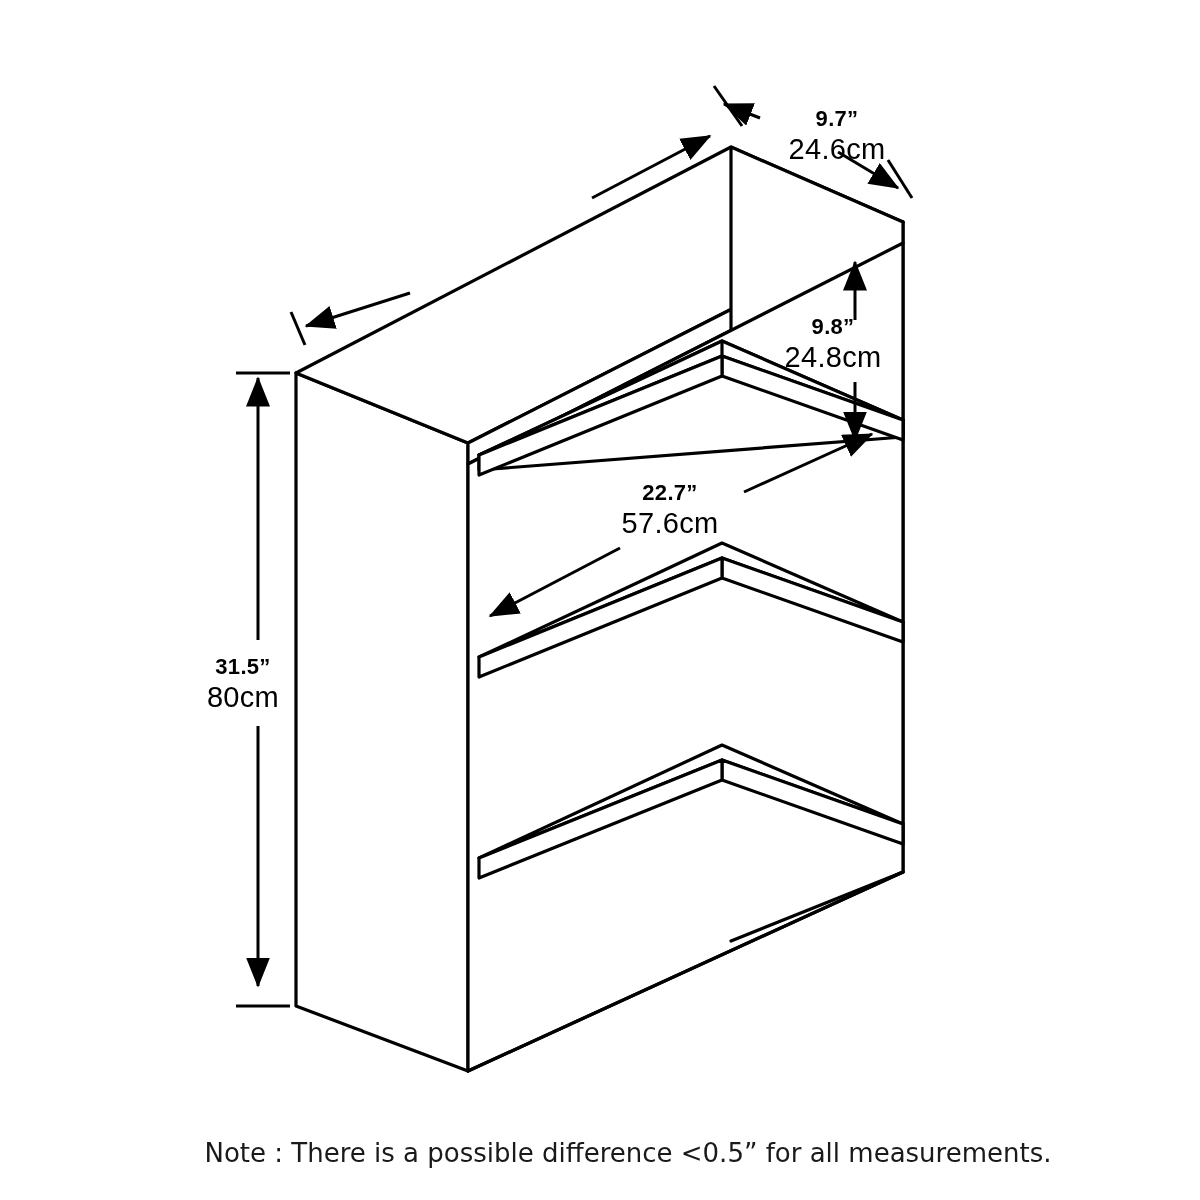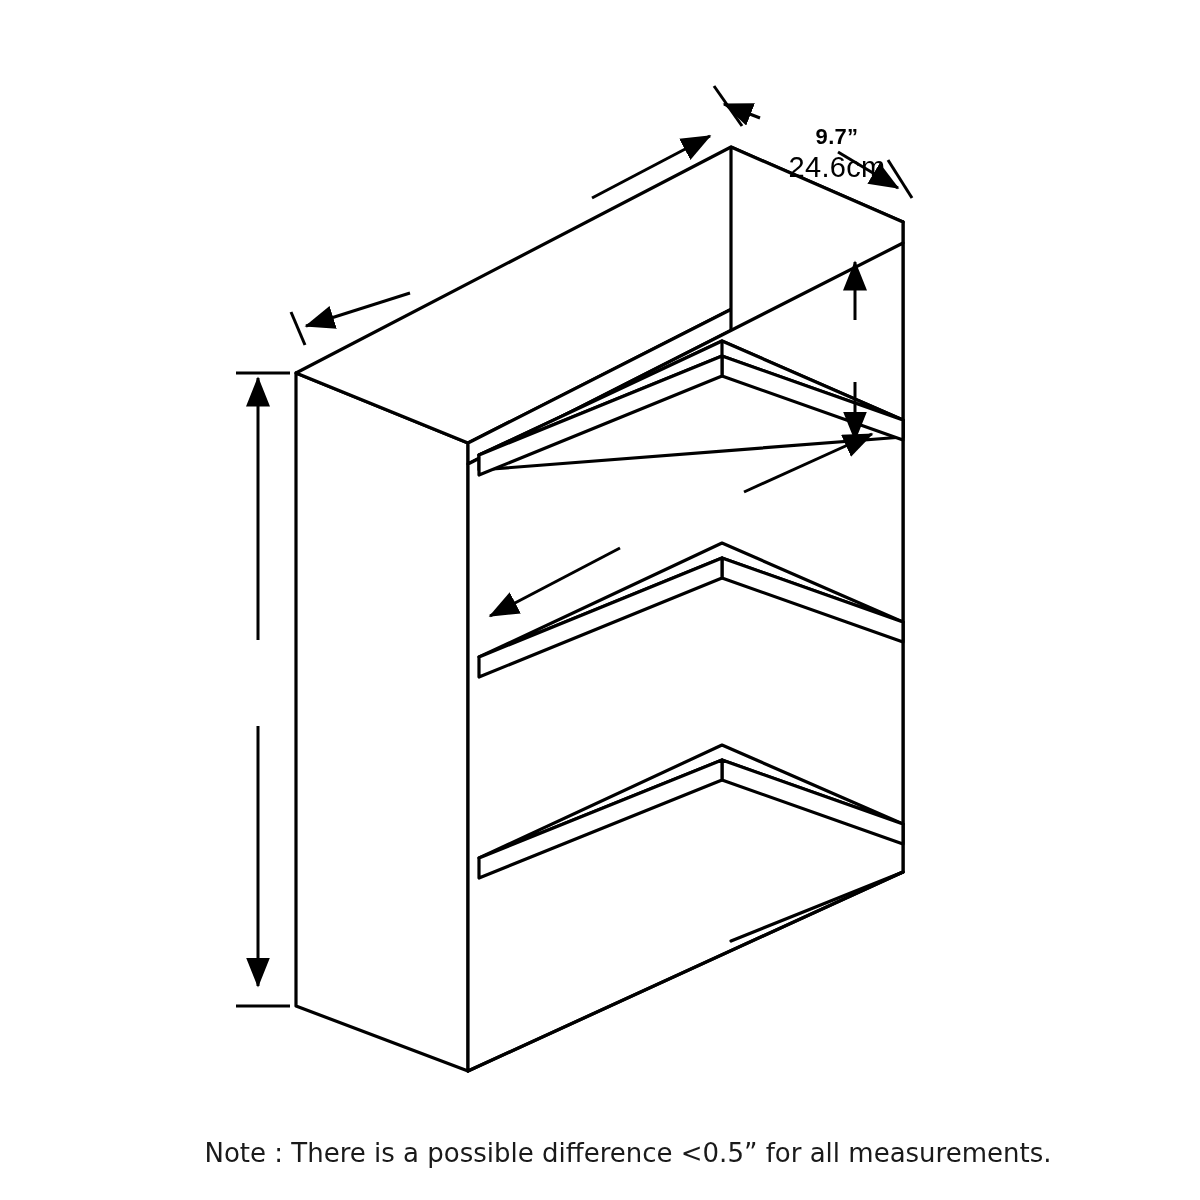--- a/index.html
+++ b/index.html
@@ -25,21 +25,20 @@
   svg.diagram-svg {
     display: block;
     width: 1200px;
     height: 1200px;
   }
   .dim-label {
     position: absolute;
     text-align: center;
     line-height: 1.18;
     white-space: nowrap;
-    margin-top: 18px;
   }
   .dim-label .imperial {
     font-weight: bold;
     font-size: 22px;
     letter-spacing: 0.3px;
   }
   .dim-label .metric {
     font-weight: normal;
     font-size: 29px;
     letter-spacing: 0.3px;
@@ -138,18 +137,30 @@
       </g>
     </g>
   </svg>
 
 
   <div class="dim-label" id="label-depth">
     <div class="imperial">9.7”</div>
     <div class="metric">24.6cm</div>
   </div>
 
+  <div class="dim-label" id="label-shelf-h">
+    <div class="imperial">9.8”</div>
+    <div class="metric">24.8cm</div>
+  </div>
 
+  <div class="dim-label" id="label-shelf-w">
+    <div class="imperial">22.7”</div>
+    <div class="metric">57.6cm</div>
+  </div>
 
+  <div class="dim-label" id="label-height">
+    <div class="imperial">31.5”</div>
+    <div class="metric">80cm</div>
+  </div>
 
   <div id="note-text">Note : There is a possible difference &lt;0.5” for all measurements.</div>
 
 </div>
 
 </body></html>

